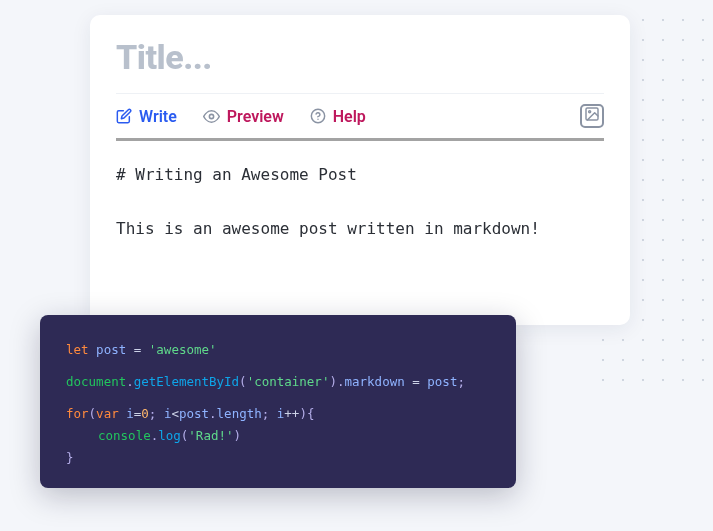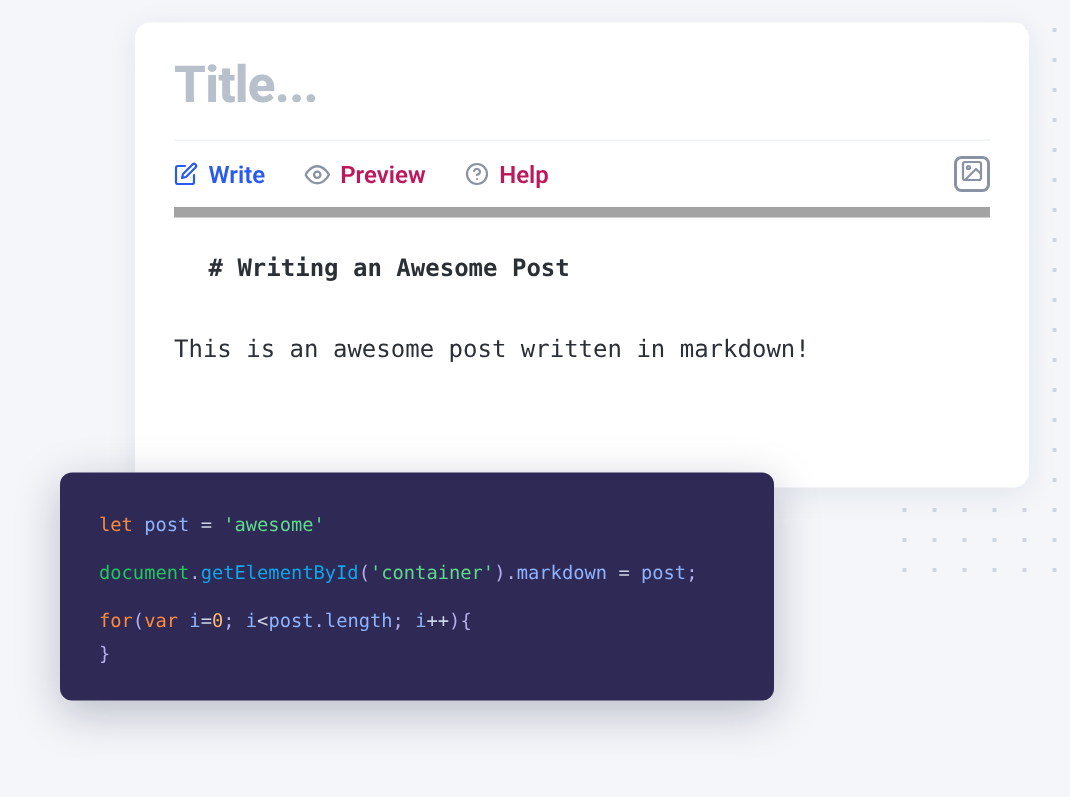--- a/index.html
+++ b/index.html
@@ -17,39 +17,39 @@
       right: 0;
       width: 120px;
       height: 380px;
       background-image: radial-gradient(circle, #d0d6e0 1.5px, transparent 1.5px);
       background-size: 20px 20px;
     }
     .editor-card {
       position: absolute;
       top: 15px;
       left: 90px;
-      width: 596px;
+      width: 540px;
       height: 310px;
       background: #fff;
       border-radius: 10px;
       box-shadow: 0 4px 20px rgba(30,40,80,0.08);
       padding: 22px 26px;
     }
     .title-input {
       font-size: 34px;
       font-weight: 800;
       color: #b8c0cc;
       letter-spacing: -0.5px;
       margin-bottom: 16px;
     }
     .toolbar {
       display: flex;
       align-items: center;
       border-top: 1px solid #eef1f5;
-      border-bottom: 7px solid #a3a3a3;
+      border-bottom: 3px solid #a3a3a3;
       padding: 10px 0;
       gap: 26px;
     }
     .tab {
       display: flex;
       align-items: center;
       gap: 7px;
       font-size: 16px;
       font-weight: 600;
       color: #be185d;
@@ -68,21 +68,21 @@
       justify-content: center;
       cursor: pointer;
     }
     .content {
       font-family: ui-monospace, Menlo, Consolas, monospace;
       font-size: 16px;
       color: #2b2f36;
       padding-top: 22px;
       line-height: 1.5;
     }
-    .content .h { font-weight: 700; margin-bottom: 30px; margin-left: 23px; }
+    .content .h { font-weight: 400; margin-bottom: 30px; }
     .code-card {
       position: absolute;
       top: 315px;
       left: 40px;
       width: 476px;
       background: #2e2a55;
       border-radius: 8px;
       padding: 24px 26px 20px;
       box-shadow: 0 8px 30px rgba(20,20,50,0.25);
       font-family: ui-monospace, Menlo, Consolas, monospace;
@@ -170,15 +170,18 @@
     <span> </span><span class="tok-op">=</span>
     <span> </span><span class="tok-var">post</span><span class="tok-p">;</span>
   </div>
   <div>
     <span class="tok-kw">for</span><span class="tok-p">(</span><span class="tok-decl">var</span>
     <span> </span><span class="tok-var">i</span><span class="tok-op">=</span><span class="tok-num">0</span><span class="tok-p">;</span>
     <span> </span><span class="tok-var">i</span><span class="tok-op">&lt;</span><span class="tok-var">post</span><span class="tok-p">.</span><span class="tok-prop">length</span><span class="tok-p">;</span>
     <span> </span><span class="tok-var">i</span><span class="tok-op">++</span><span class="tok-p">)</span><span class="tok-p">{</span>
   </div>
   <div>
+    <span class="indent"><span class="tok-obj">console</span><span class="tok-p">.</span><span class="tok-fn">log</span><span class="tok-p">(</span><span class="tok-str">'Rad!'</span><span class="tok-p">)</span></span>
+  </div>
+  <div>
     <span class="tok-p">}</span>
   </div>
 </div>
 
 </body></html>

